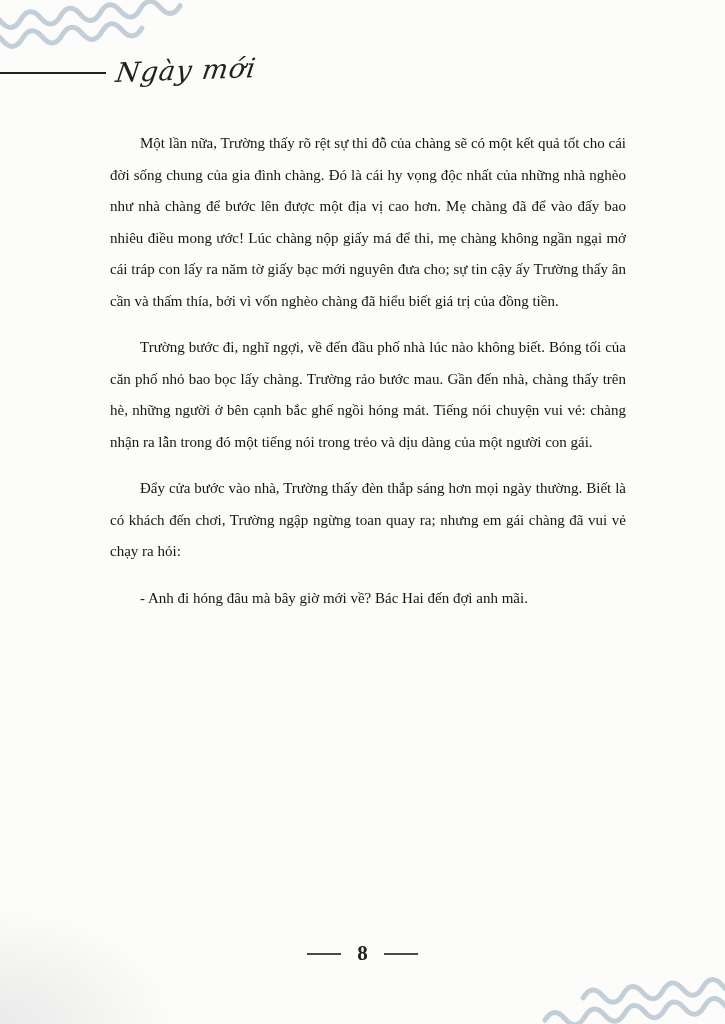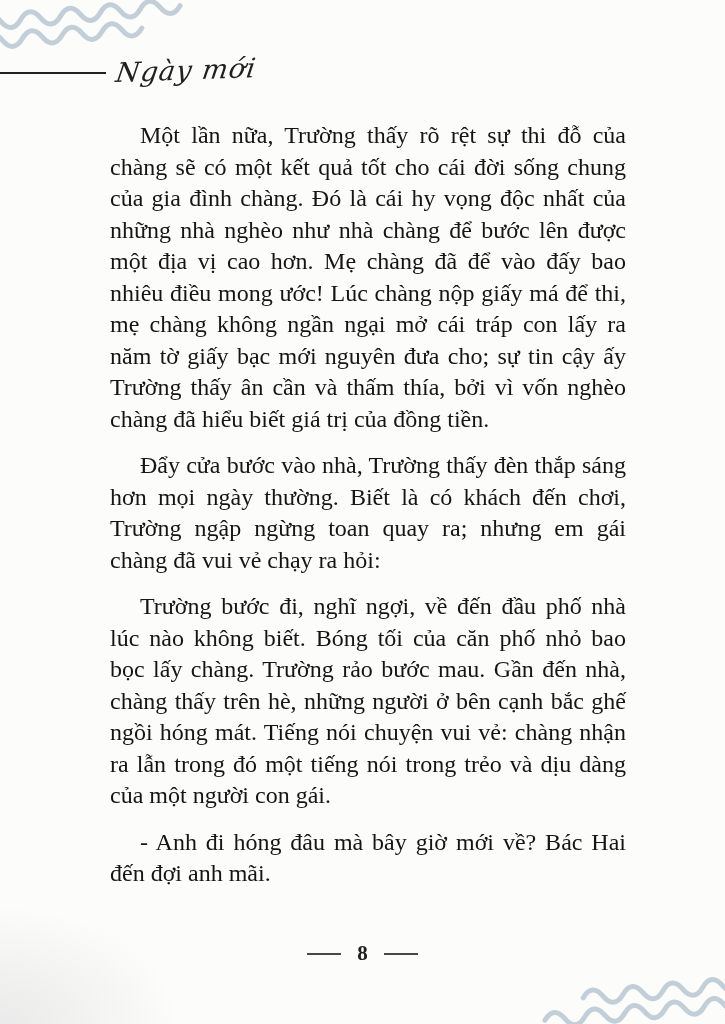--- a/index.html
+++ b/index.html
@@ -54,24 +54,24 @@
     line-height: 30px;
     color: #23211f;
     letter-spacing: 1px;
     transform: skewX(-10deg) rotate(-2deg);
     transform-origin: left center;
   }
 
   
   .text-block {
     position: absolute;
-    top: 120px;
+    top: 128px;
     left: 110px;
     width: 516px;
-    font-size: 24px;
+    font-size: 15px;
     line-height: 31.5px;
     text-align: justify;
   }
   .text-block p {
     margin: 0 0 15px 0;
     text-indent: 30px;
   }
 
   
   .footer {
@@ -114,22 +114,22 @@
     </g>
   </svg>
 
   <div class="header">
     <div class="header-rule"></div>
     <div class="header-title">Ngày mới</div>
   </div>
 
   <div class="text-block">
     <p>Một lần nữa, Trường thấy rõ rệt sự thi đỗ của chàng sẽ có một kết quả tốt cho cái đời sống chung của gia đình chàng. Đó là cái hy vọng độc nhất của những nhà nghèo như nhà chàng để bước lên được một địa vị cao hơn. Mẹ chàng đã để vào đấy bao nhiêu điều mong ước! Lúc chàng nộp giấy má để thi, mẹ chàng không ngần ngại mở cái tráp con lấy ra năm tờ giấy bạc mới nguyên đưa cho; sự tin cậy ấy Trường thấy ân cần và thấm thía, bởi vì vốn nghèo chàng đã hiểu biết giá trị của đồng tiền.</p>
+    <p>Trường bước đi, nghĩ ngợi, về đến đầu phố nhà lúc nào không biết. Bóng tối của căn phố nhỏ bao bọc lấy chàng. Trường rảo bước mau. Gần đến nhà, chàng thấy trên hè, những người ở bên cạnh bắc ghế ngồi hóng mát. Tiếng nói chuyện vui vẻ: chàng nhận ra lẫn trong đó một tiếng nói trong trẻo và dịu dàng của một người con gái.</p>
     <p>Đẩy cửa bước vào nhà, Trường thấy đèn thắp sáng hơn mọi ngày thường. Biết là có khách đến chơi, Trường ngập ngừng toan quay ra; nhưng em gái chàng đã vui vẻ chạy ra hỏi:</p>
-    <p>Trường bước đi, nghĩ ngợi, về đến đầu phố nhà lúc nào không biết. Bóng tối của căn phố nhỏ bao bọc lấy chàng. Trường rảo bước mau. Gần đến nhà, chàng thấy trên hè, những người ở bên cạnh bắc ghế ngồi hóng mát. Tiếng nói chuyện vui vẻ: chàng nhận ra lẫn trong đó một tiếng nói trong trẻo và dịu dàng của một người con gái.</p>
     <p>- Anh đi hóng đâu mà bây giờ mới về? Bác Hai đến đợi anh mãi.</p>
   </div>
 
   <div class="footer">
     <div class="footer-dash"></div>
     <div class="footer-number">8</div>
     <div class="footer-dash"></div>
   </div>
 
 </div>

